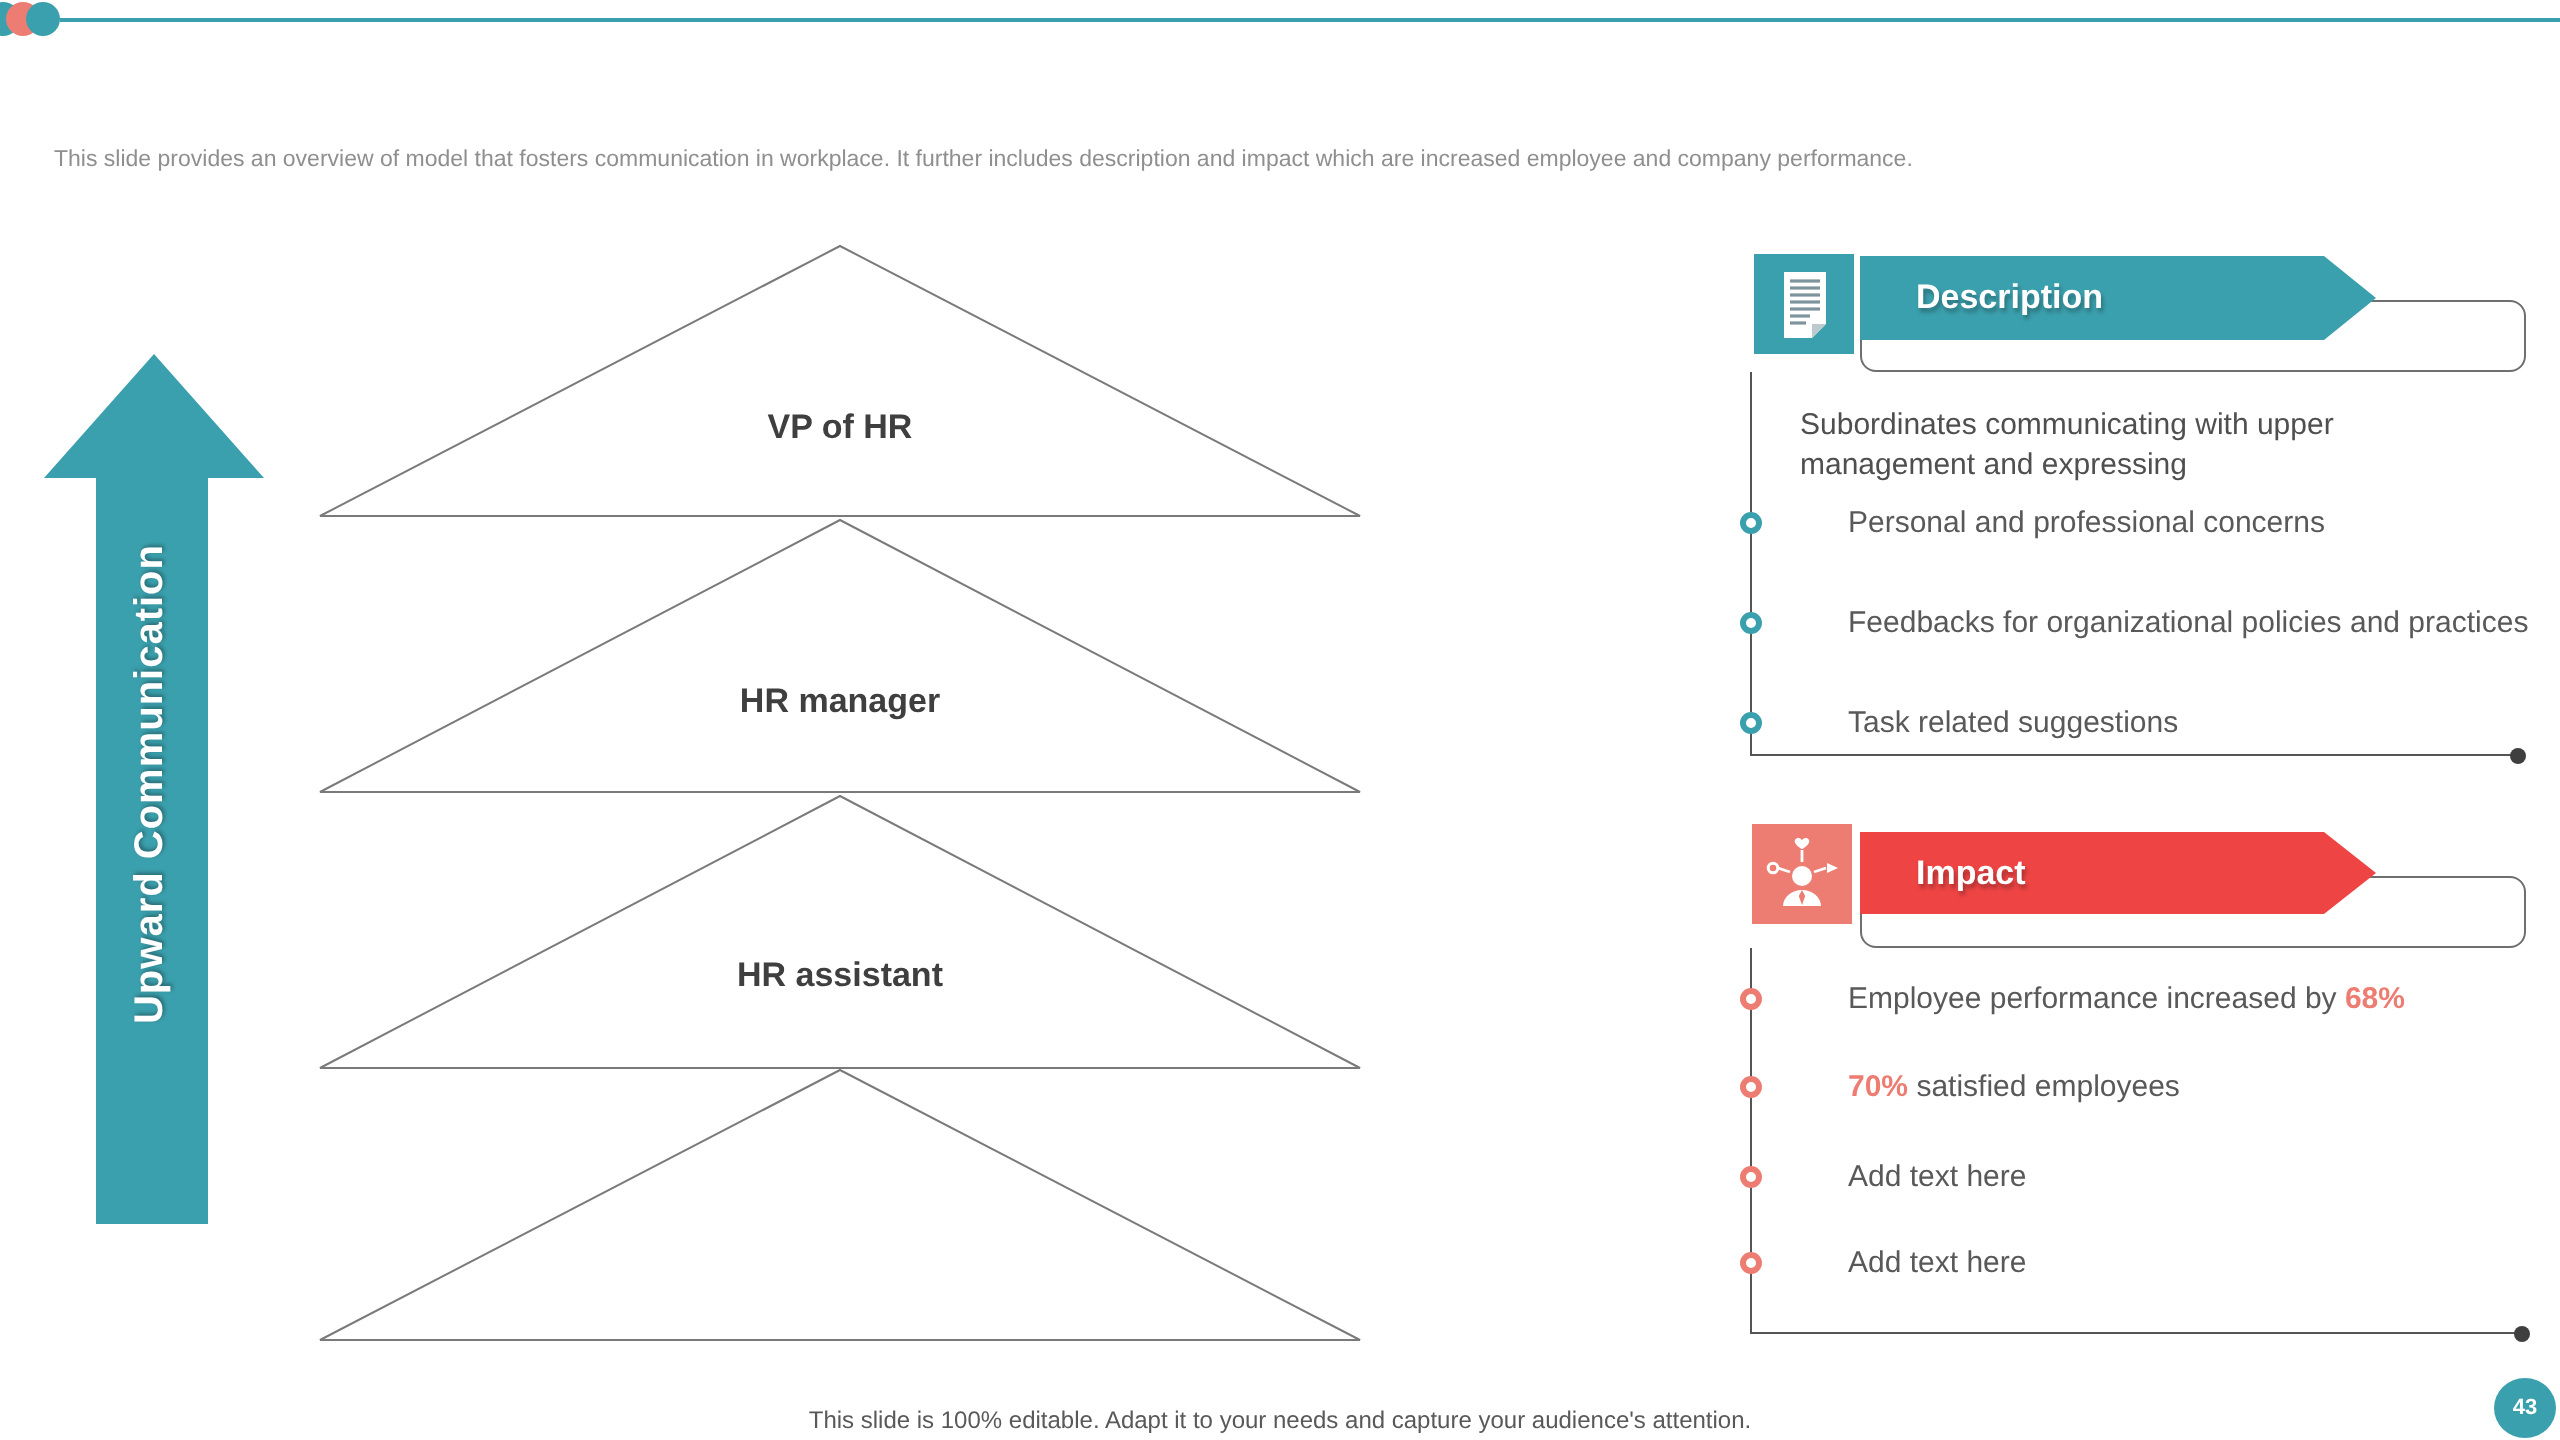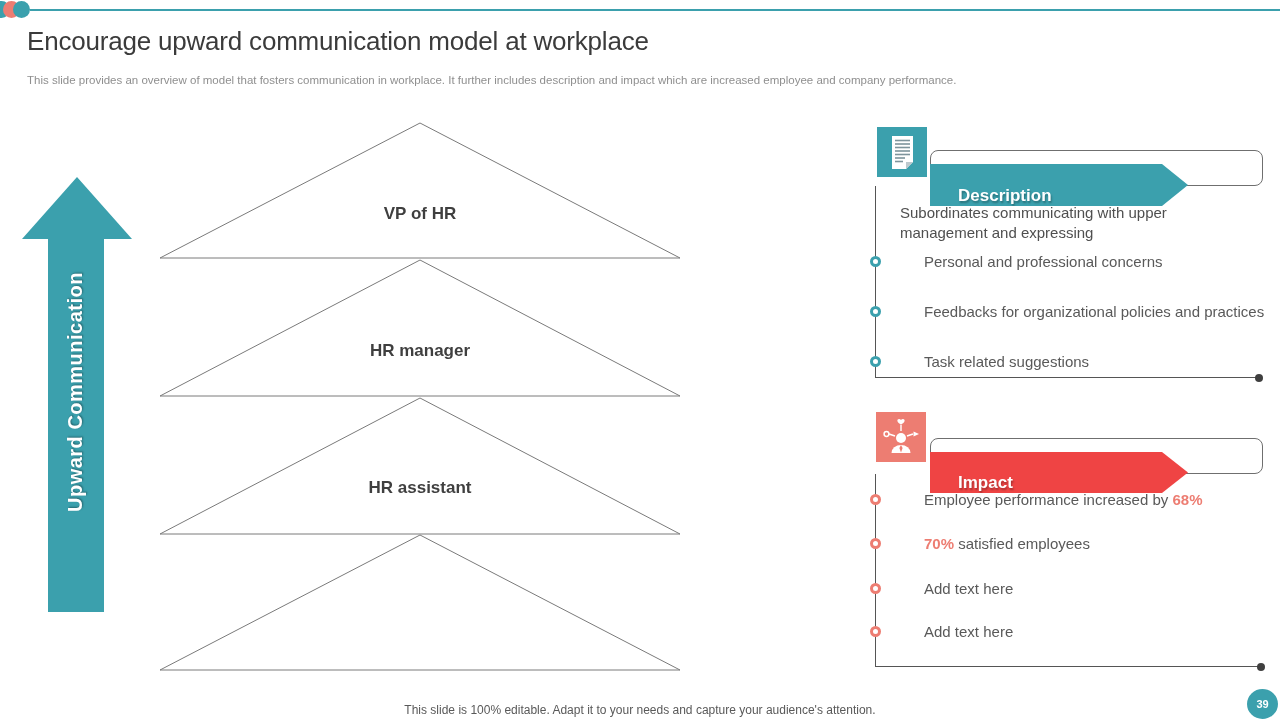--- a/index.html
+++ b/index.html
@@ -28,23 +28,23 @@
   .tri-label{position:absolute;left:160px;width:520px;text-align:center;
     font-size:17px;font-weight:700;color:#3f3f3f;}
 
   
   .icon-sq{position:absolute;width:50px;height:50px;}
   .icon-teal{background:#3BA0AD;}
   .icon-salmon{background:#ED7D72;}
   .backplate{position:absolute;left:930px;width:333px;height:36px;background:#fff;
     border:1px solid #6f6f6f;border-radius:8px;box-sizing:border-box;}
   .banner{position:absolute;left:930px;width:258px;color:#fff;font-weight:700;font-size:17px;
-    padding-left:28px;box-sizing:border-box;display:flex;align-items:flex-end;
+    padding-left:28px;box-sizing:border-box;display:flex;align-items:center;
     clip-path:polygon(0 0, calc(100% - 26px) 0, 100% 50%, calc(100% - 26px) 100%, 0 100%);
-    text-shadow:1px 2px 2px rgba(0,0,0,0.3);margin-top:36px;}
+    text-shadow:1px 2px 2px rgba(0,0,0,0.3);}
   .banner-teal{background:#3BA0AD;}
   .banner-salmon{background:#ef4444;}
   .content-box{position:absolute;left:875px;width:386px;box-sizing:border-box;
     border-left:1.5px solid #555;border-bottom:1.5px solid #555;}
   .end-dot{position:absolute;width:8px;height:8px;border-radius:50%;background:#3f3f3f;}
 
   .intro-text{position:absolute;left:900px;top:203px;width:315px;font-size:15px;
     color:#4f4f4f;line-height:19.5px;}
   .bullet-ring{position:absolute;width:5px;height:5px;border-radius:50%;background:#fff;}
   .ring-teal{border:3px solid #3BA0AD;}
@@ -61,21 +61,20 @@
 </head>
 <body>
 
 <div class="slide">
 
   <div class="deco-circle c1"></div>
   <div class="deco-circle c2"></div>
   <div class="deco-circle c3"></div>
   <div class="topline"></div>
 
-  <div class="title">Encourage upward communication model at workplace</div>
   <div class="subtitle">This slide provides an overview of model that fosters communication in workplace. It further includes description and impact which are increased employee and company performance.</div>
 
   <svg class="abs" style="left:20px;top:177px;" width="113" height="436" viewBox="0 0 113 436">
     <polygon points="57,0 112,62 84,62 84,435 28,435 28,62 2,62" fill="#3BA0AD"></polygon>
   </svg>
   <div class="arrow-label">Upward Communication</div>
 
   <svg class="abs" style="left:158px;top:120px;" width="524" height="552" viewBox="0 0 524 552">
     <polygon points="262,3 522,138 2,138" fill="#ffffff" stroke="#7a7a7a" stroke-width="1"></polygon>
     <polygon points="262,140 522,276 2,276" fill="#ffffff" stroke="#7a7a7a" stroke-width="1"></polygon>
@@ -149,15 +148,15 @@
   <div class="bullet-ring ring-salmon" style="left:870px;top:538px;"></div>
   <div class="bullet-text" style="top:535px;"><span></span><span class="hl">70%</span><span> satisfied employees</span></div>
 
   <div class="bullet-ring ring-salmon" style="left:870px;top:583px;"></div>
   <div class="bullet-text" style="top:580px;">Add text here</div>
 
   <div class="bullet-ring ring-salmon" style="left:870px;top:626px;"></div>
   <div class="bullet-text" style="top:623px;">Add text here</div>
 
   <div class="footer">This slide is 100% editable. Adapt it to your needs and capture your audience's attention.</div>
-  <div class="page-badge">39</div>
+  <div class="page-badge">43</div>
 
 </div>
 
 </body></html>

